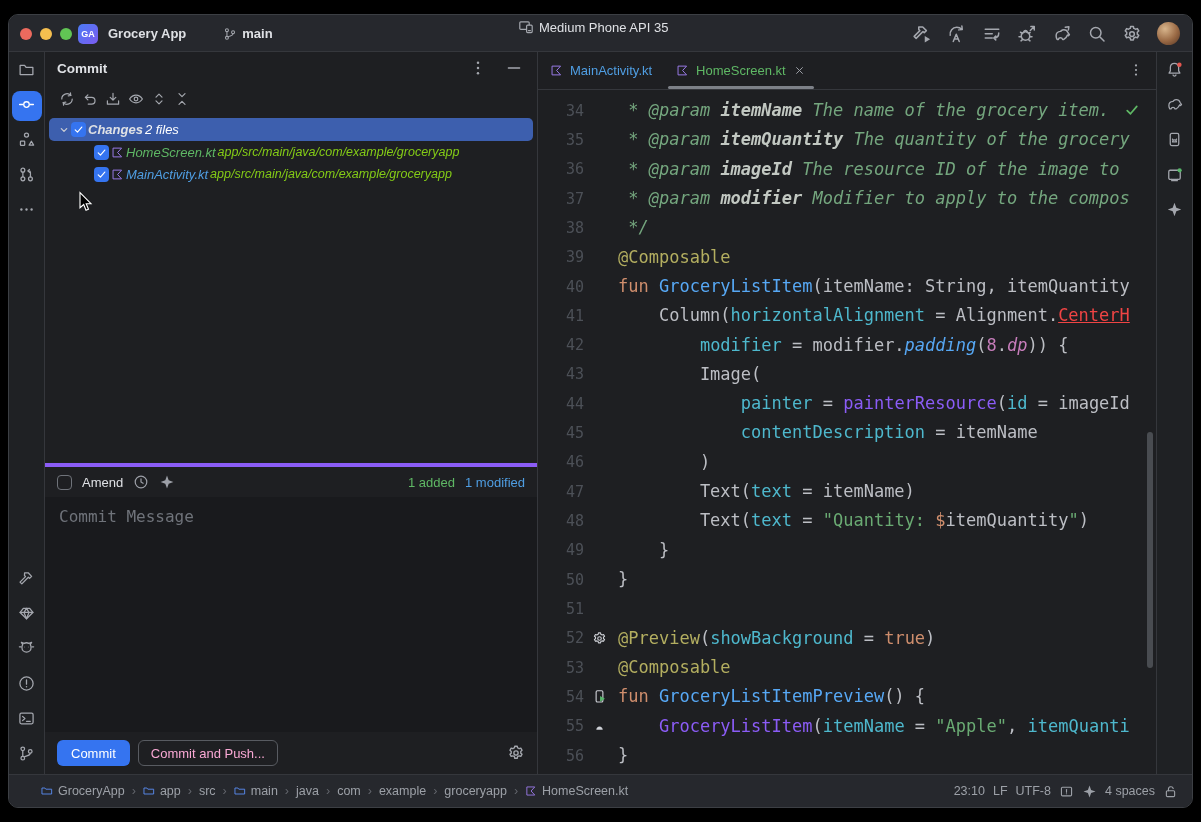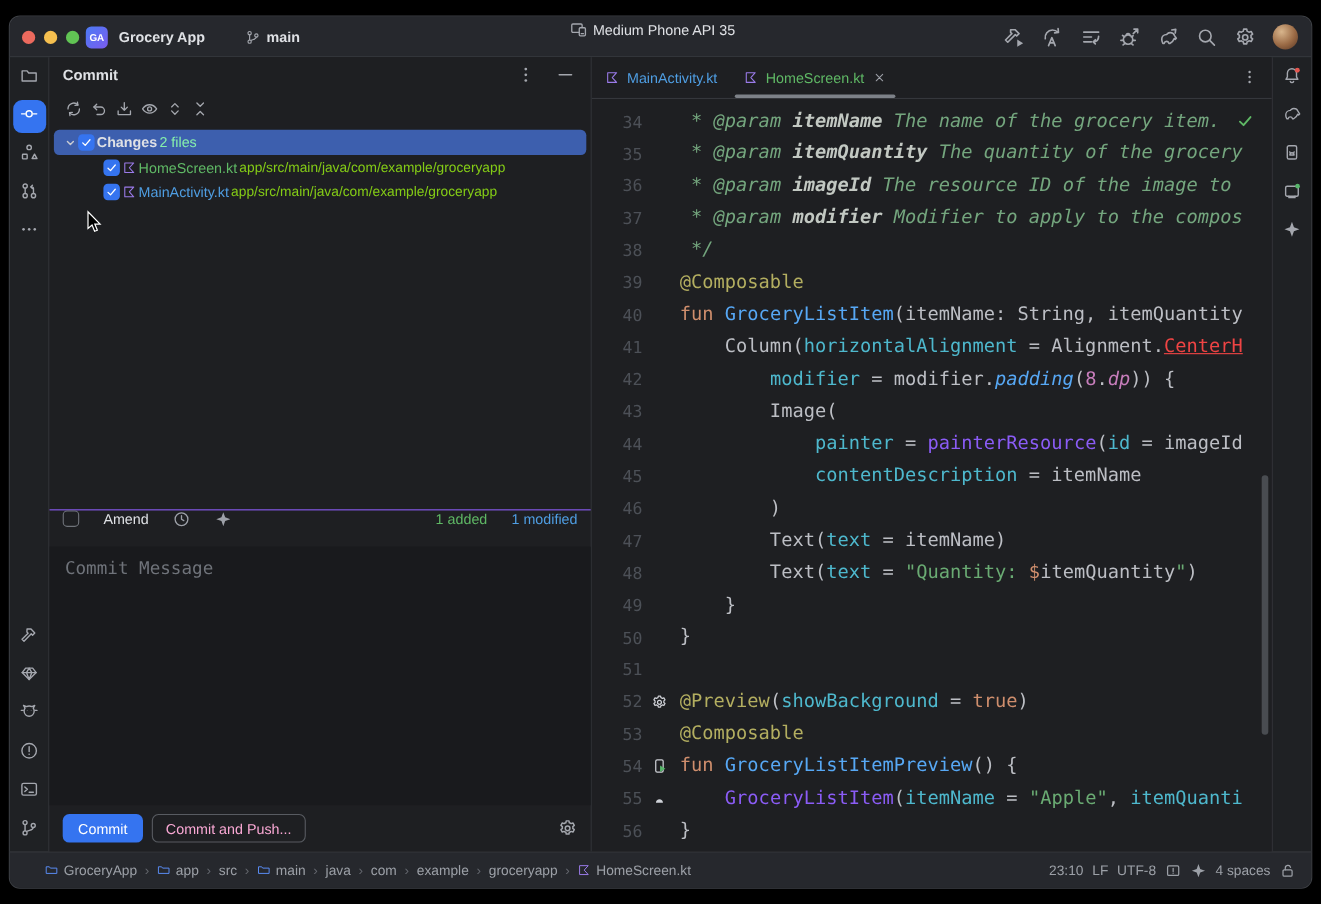--- a/index.html
+++ b/index.html
@@ -49,36 +49,36 @@
   .commit-panel { width:493px; flex:0 0 493px; background:#1e1f22; border-right:1px solid #35373c;
     display:flex; flex-direction:column; position:relative; color:#dfe1e5; }
   .cp-header { height:32px; flex:0 0 32px; display:flex; align-items:center; padding:0 14px 0 12px; gap:18px; }
   .cp-title { font-size:13.5px; font-weight:bold; }
   .cp-header .sp { flex:1; }
   .cp-hbtn { color:#a4a7ae; width:18px; height:18px; display:inline-flex; }
   .cp-toolbar { height:30px; flex:0 0 30px; display:flex; align-items:center; padding-left:10px; }
   .cp-tbtn { width:23px; height:24px; display:flex; align-items:center; justify-content:center; color:#a4a7ae; }
   .cp-tbtn svg { width:16px; height:16px; }
   .cp-tree { flex:1; padding-top:4px; position:relative; font-size:13px; }
-  .trow { height:23px; display:flex; align-items:center; margin:0 4px; border-radius:5px; gap:2px; }
+  .trow { height:23px; display:flex; align-items:center; margin:0 4px; border-radius:5px; gap:2px;font-style:italic; }
   .trow.group { background:#3d5fae; padding-left:10px; }
   .trow.file { height:22px; padding-left:45px; }
   .cb { width:15px; height:15px; flex:0 0 15px; border-radius:4px; background:#3574f0;
     display:flex; align-items:center; justify-content:center; }
   .cb svg { width:11px; height:11px; stroke:#fff; }
   .cb.empty { background:transparent; border:1.5px solid #6f737a; }
   .chev-sm { color:#c8cbd2; width:10px; height:10px; display:inline-flex; }
   .glabel { font-weight:bold; }
-  .gmeta { color:#86efac; }
+  .gmeta { color:#ffffff; }
   .fname { font-size:13px; }
   .fpath { color:#84cc16; font-size:12.5px; }
   .kicon { color:#9b7bea; display:inline-flex; }
   .kicon svg { width:13px; height:13px; }
-  .cp-amend { height:34px; flex:0 0 34px; border-top:1px solid #8b5cf6; display:flex;
-    align-items:flex-start; gap:22px; padding:0 12px; font-size:13px; }
+  .cp-amend { height:34px; flex:0 0 34px; border-top:4px solid #8b5cf6; display:flex;
+    align-items:center; gap:10px; padding:0 12px; font-size:13px; }
   .cp-amend .sp { flex:1; }
   .amend-ic { color:#9da0a8; width:16px; height:16px; display:inline-flex; }
   .stat-added { color:#5fb865; }
   .stat-mod { color:#4f9ee3; }
   .cp-message { height:235px; flex:0 0 235px; background:#191a1d; padding:10px 14px;
     font-family:"DejaVu Sans Mono", monospace; font-size:16px; color:#6f737a; }
   .cp-actions { height:42px; flex:0 0 42px; display:flex; align-items:center; gap:8px; padding:0 12px; }
   .btn-primary { background:#3574f0; color:#fff; border:none; border-radius:6px; height:26px;
     padding:0 14px; font-size:13px; font-family:inherit; }
   .btn-secondary { background:transparent; color:#f9a8d4; border:1px solid #585b61; border-radius:6px;

